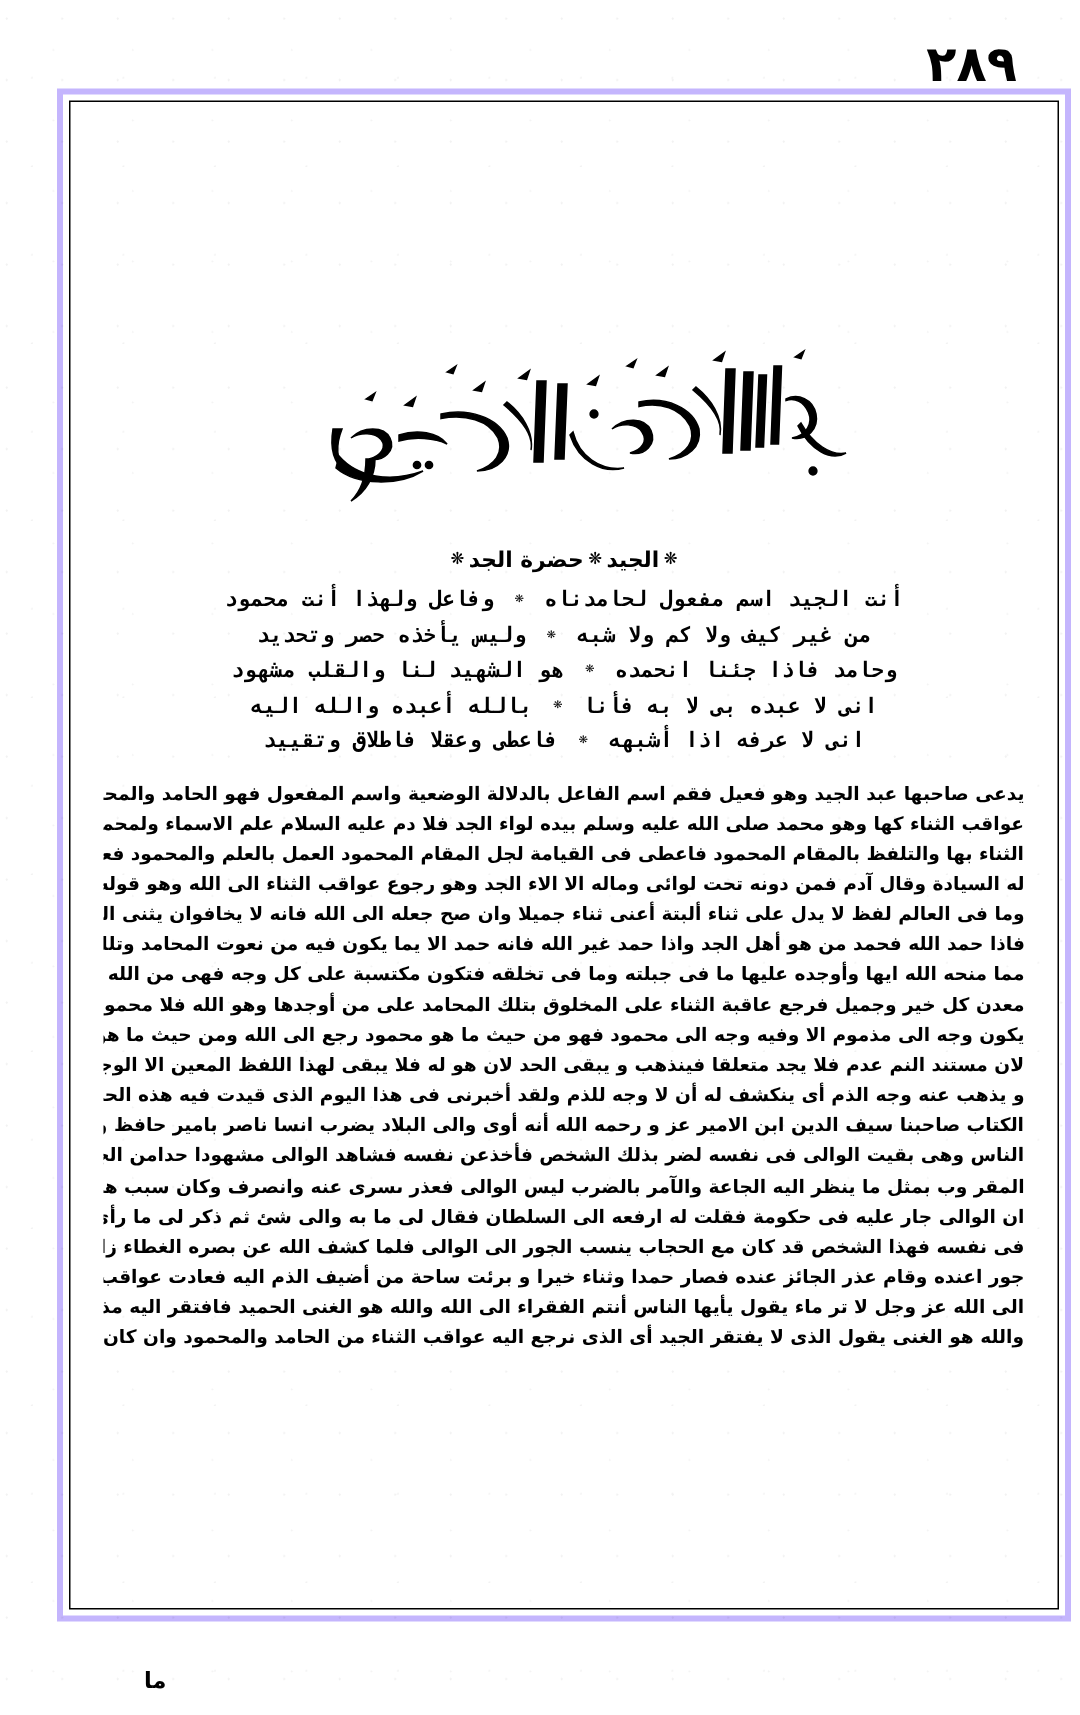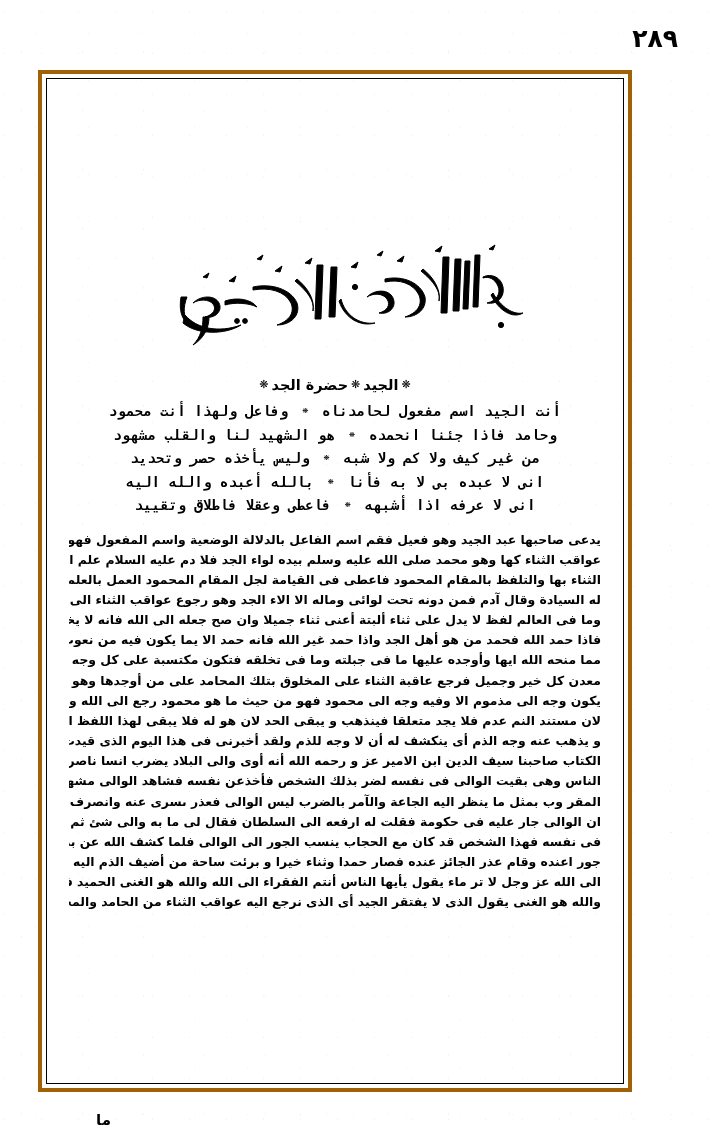--- a/index.html
+++ b/index.html
@@ -16,21 +16,21 @@
     font-family: "DejaVu Sans", "Liberation Sans", sans-serif;
     color: #000000;
     -webkit-font-smoothing: none;
   }
 
   
   #page-number {
     position: absolute;
     top: 26px;
     right: 42px;
-    font-size: 25px;
+    font-size: 33px;
     font-weight: bold;
     letter-spacing: 1px;
     line-height: 1;
     color: #000;
     font-family: "DejaVu Sans", sans-serif;
   }
 
   
   #catchword {
     position: absolute;
@@ -39,25 +39,25 @@
     font-size: 15px;
     font-weight: bold;
     color: #000;
     font-family: "DejaVu Sans", sans-serif;
     text-align: center;
   }
 
   
   #frame-outer {
     position: absolute;
-    top: 70px;
+    top: 59px;
     left: 38px;
-    width: 594px;
+    width: 676px;
     height: 1022px;
-    border: 4px solid #a16207;
+    border: 4px solid #c4b5fd;
     box-sizing: border-box;
   }
   #frame-inner {
     position: absolute;
     top: 4px;
     left: 4px;
     right: 4px;
     bottom: 4px;
     border: 1px solid #000;
     box-sizing: border-box;
@@ -226,24 +226,24 @@
 
       <div id="heading">
         <span class="floret">❋</span><span>الجيد</span><span class="floret">❋</span><span>حضرة الجد</span><span class="floret">❋</span>
       </div>
 
       <div id="verses">
         <div class="verse-line">
           <span>أنت الجيد اسم مفعول لحامدناه</span><span class="verse-sep">❋</span><span>وفاعل ولهذا أنت محمود</span>
         </div>
         <div class="verse-line">
+          <span>من غير كيف ولا كم ولا شبه</span><span class="verse-sep">❋</span><span>وليس يأخذه حصر وتحديد</span>
+        </div>
+        <div class="verse-line">
           <span>وحامد فاذا جئنا انحمده</span><span class="verse-sep">❋</span><span>هو الشهيد لنا والقلب مشهود</span>
-        </div>
-        <div class="verse-line">
-          <span>من غير كيف ولا كم ولا شبه</span><span class="verse-sep">❋</span><span>وليس يأخذه حصر وتحديد</span>
         </div>
         <div class="verse-line">
           <span>انى لا عبده بى لا به فأنا</span><span class="verse-sep">❋</span><span>بالله أعبده والله اليه</span>
         </div>
         <div class="verse-line">
           <span>انى لا عرفه اذا أشبهه</span><span class="verse-sep">❋</span><span>فاعطى وعقلا فاطلاق وتقييد</span>
         </div>
       </div>
 
       <div id="body-text">

